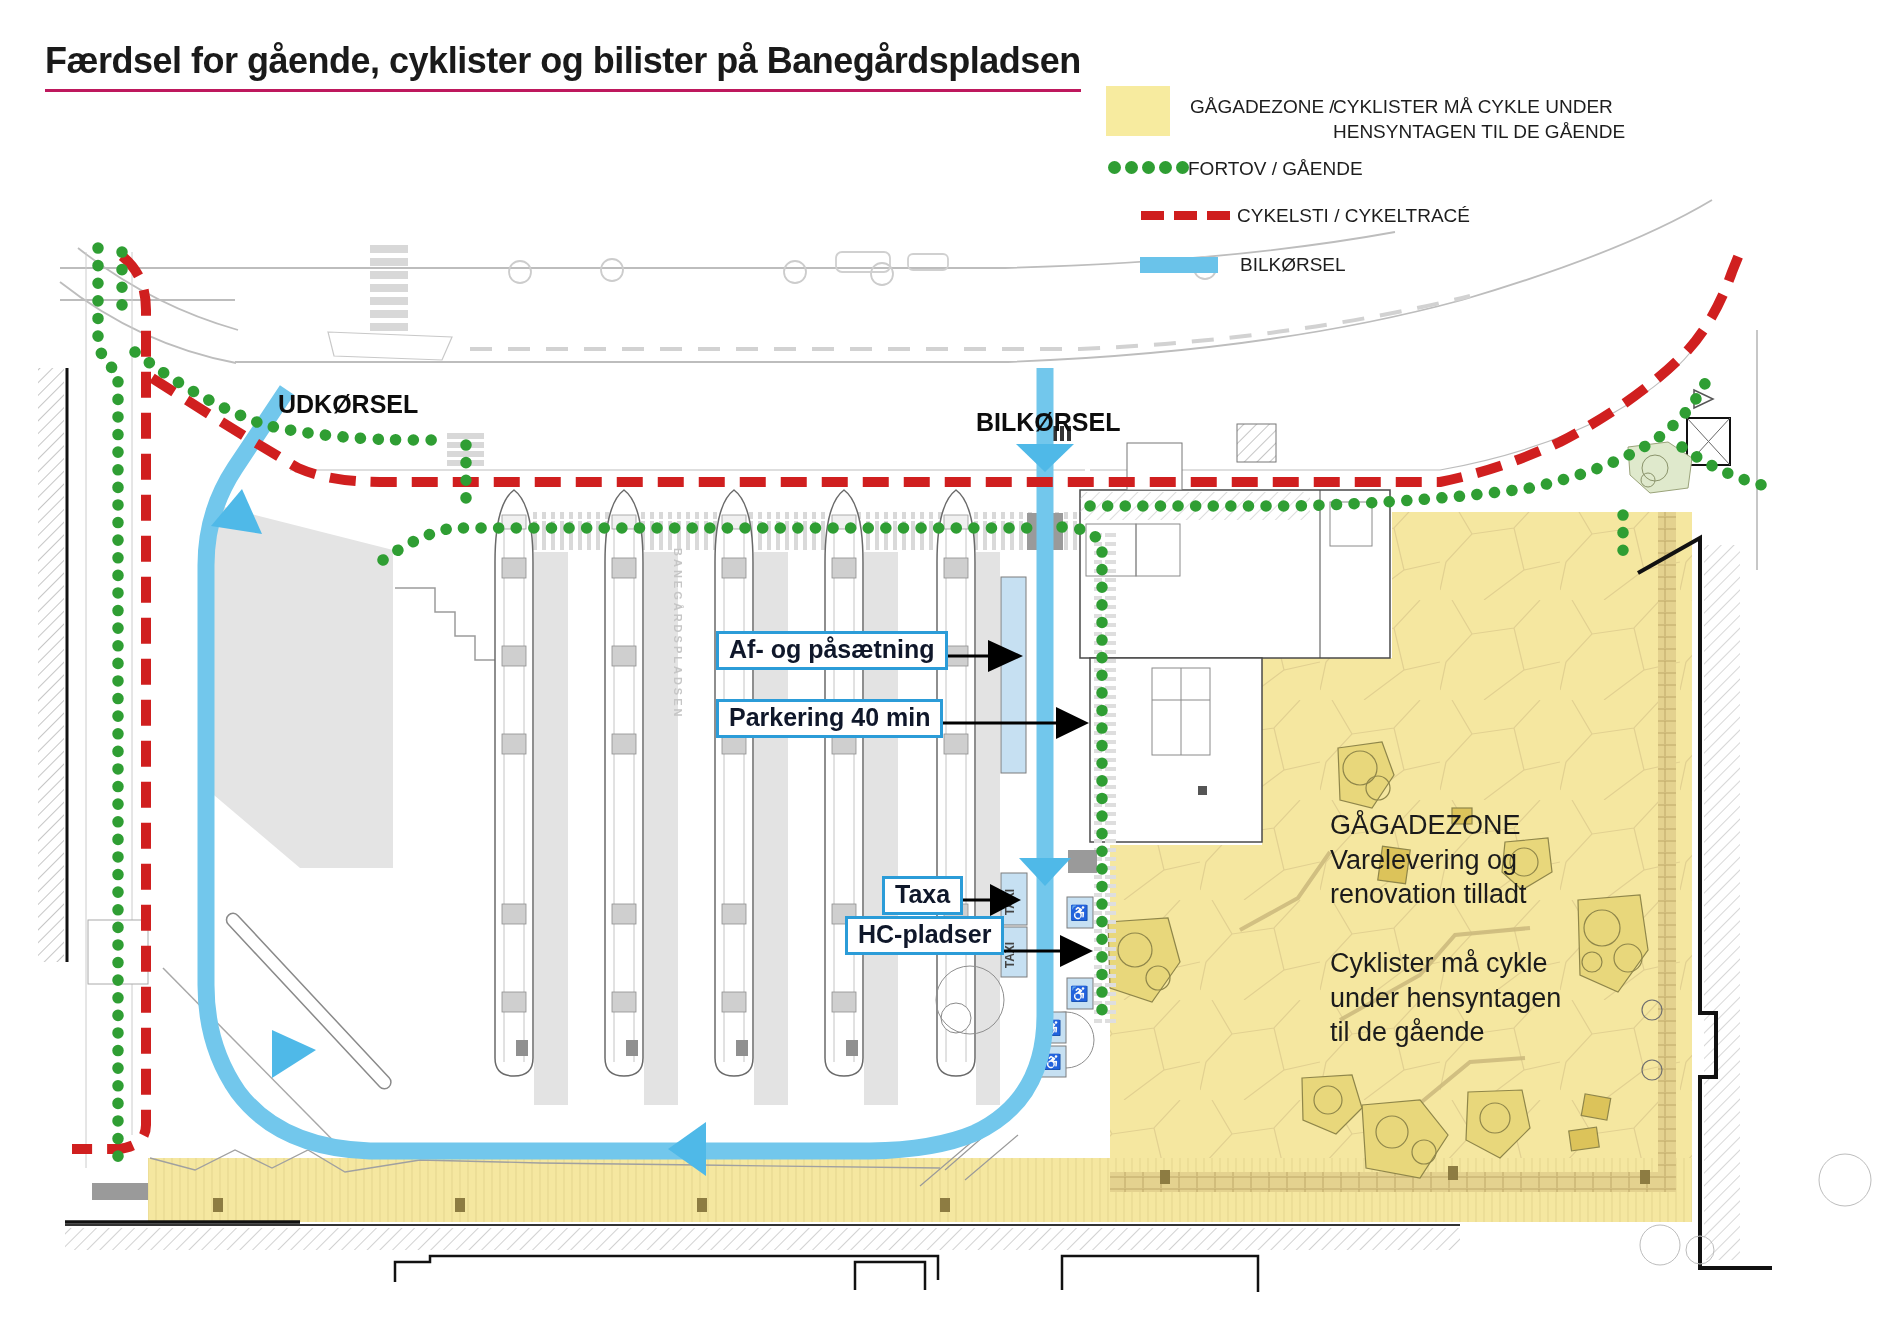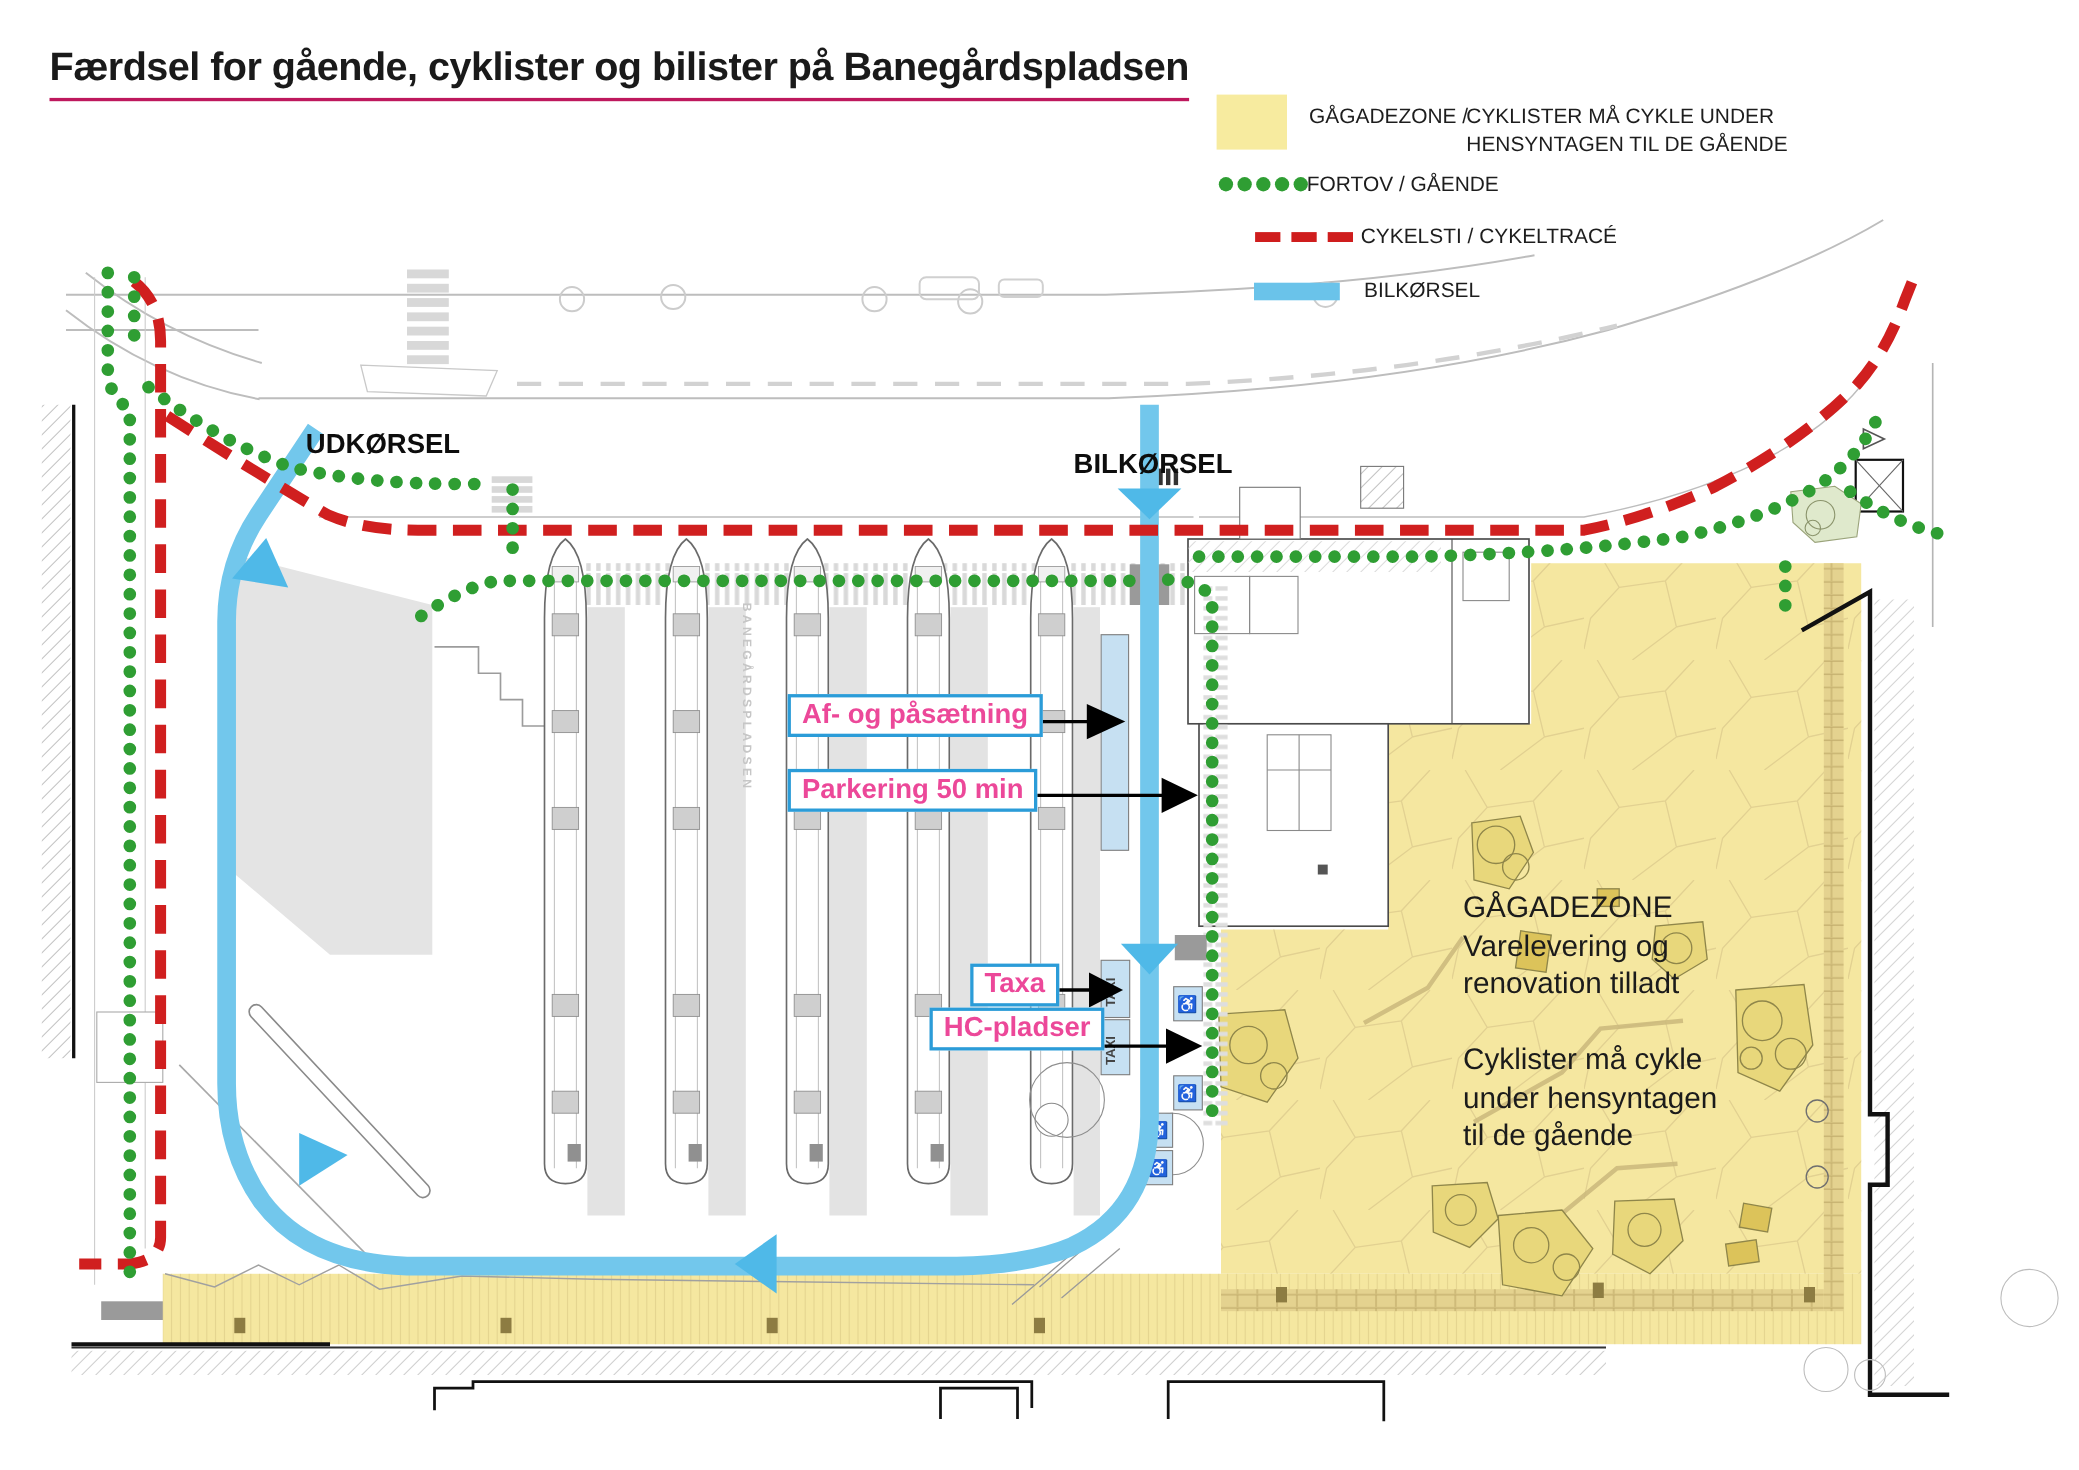--- a/index.html
+++ b/index.html
@@ -3,21 +3,21 @@
 <meta charset="utf-8">
 <style>
   html,body{margin:0;padding:0;background:#fff;}
   .stage{position:relative;width:1890px;height:1336px;background:#fff;overflow:hidden;
          font-family:"Liberation Sans",sans-serif;color:#1a1a1a;}
   .stage svg{position:absolute;left:0;top:0;}
   .title{position:absolute;left:45px;top:40px;font-size:36px;font-weight:bold;
          letter-spacing:-0.5px;border-bottom:3px solid #be185d;padding-bottom:7px;white-space:nowrap;}
   .maplabel{position:absolute;font-size:25px;font-weight:600;white-space:nowrap;color:#0d0d0d;}
   .callout{position:absolute;background:#fff;border:3px solid #2b9cd8;padding:1px 10px 3px 10px;
-           font-size:25px;font-weight:600;white-space:nowrap;color:#ec4899;}
+           font-size:25px;font-weight:600;white-space:nowrap;color:#0f172a;}
   .zonetext{position:absolute;left:1330px;top:808px;font-size:27px;font-weight:500;
             line-height:1.28;white-space:pre-line;color:#1b1b1b;}
   .legend-label{position:absolute;font-size:19px;font-weight:500;color:#1d1d1d;white-space:pre-line;line-height:1.3;}
   .legend-swatch-yellow{position:absolute;left:1106px;top:86px;width:64px;height:50px;background:#f7eb9f;}
   .legend-dots{position:absolute;left:1108px;top:161px;display:flex;gap:4px;}
   .legend-dots i{width:13px;height:13px;border-radius:50%;background:#2f9e33;}
   .legend-dashes{position:absolute;left:1141px;top:211px;display:flex;gap:10px;}
   .legend-dashes i{width:23px;height:9px;background:#cf1d1d;}
   .legend-bar{position:absolute;left:1140px;top:257px;width:78px;height:16px;background:#6ac3ea;}
   .watermark{position:absolute;left:672px;top:548px;writing-mode:vertical-lr;font-size:11px;
@@ -390,21 +390,21 @@
       </div>
     <div class="legend-label" style="left:1237px;top:204px;">CYKELSTI / CYKELTRACÉ</div>
     <div class="legend-bar"></div>
     <div class="legend-label" style="left:1240px;top:253px;">BILKØRSEL</div>
   </div>
 
   <div class="maplabel" style="left:278px;top:390px;">UDKØRSEL</div>
   <div class="maplabel" style="left:976px;top:408px;">BILKØRSEL</div>
 
   <div class="callout" style="left:716px;top:631px;">Af- og påsætning</div>
-  <div class="callout" style="left:716px;top:699px;">Parkering 50 min</div>
+  <div class="callout" style="left:716px;top:699px;">Parkering 40 min</div>
   <div class="callout" style="left:847px;top:876px;margin-left:35px;">Taxa</div>
   <div class="callout" style="left:845px;top:916px;">HC-pladser</div>
 
   <div class="zonetext">GÅGADEZONE
 Varelevering og
 renovation tilladt
 
 Cyklister må cykle
 under hensyntagen
 til de gående</div>

